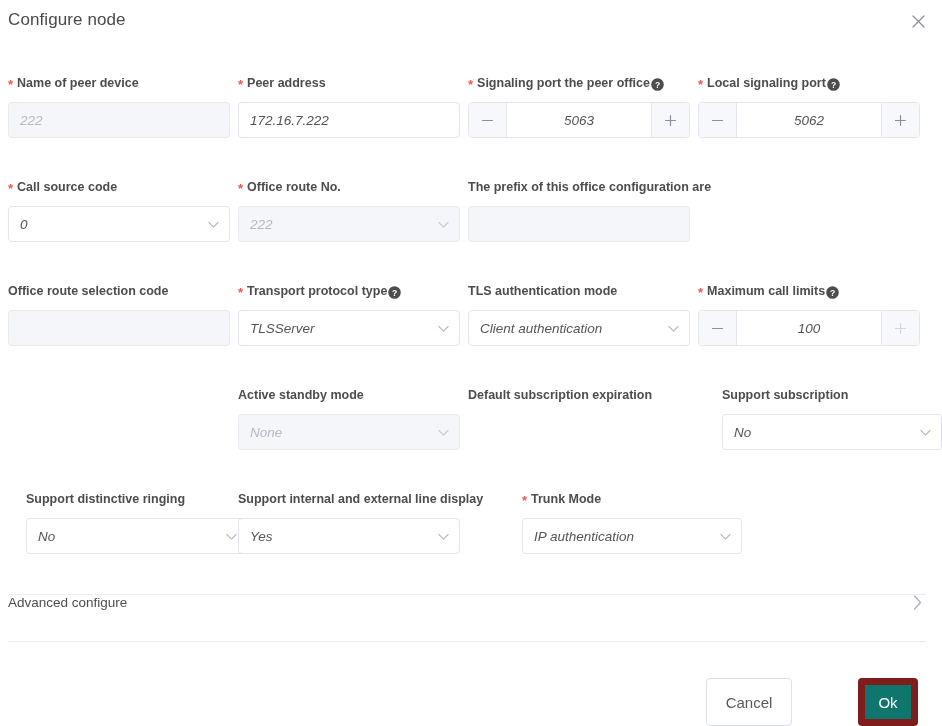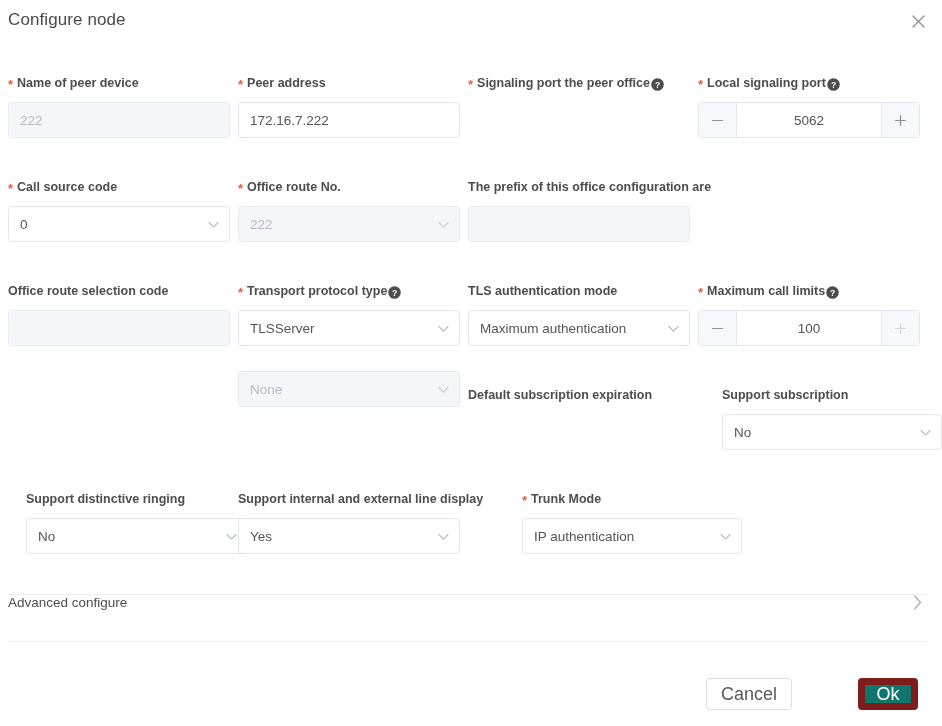--- a/index.html
+++ b/index.html
@@ -96,20 +96,21 @@
     display: inline-flex;
     margin-left: 1px;
     position: relative;
     top: 1px;
     cursor: pointer;
   }
   .help-icon svg { display: block; }
 
   .field-control {
     margin-top: 11px;
+    font-style: italic;
   }
 
   
   .text-input {
     box-sizing: border-box;
     height: 36px;
     border: 1px solid #e3e6ef;
     border-radius: 4px;
     background: #ffffff;
     font-size: 13.5px;
@@ -219,27 +220,27 @@
   .footer {
     position: absolute;
     left: 0;
     top: 678px;
     width: 942px;
     height: 48px;
   }
   .btn-base {
     position: absolute;
     top: 0;
-    height: 32px;
+    height: 48px;
     border-radius: 4px;
     box-sizing: border-box;
     display: flex;
     align-items: center;
     justify-content: center;
-    font-size: 18px;
+    font-size: 15px;
     cursor: pointer;
     font-family: "Liberation Sans", sans-serif;
     user-select: none;
   }
   .btn-cancel {
     right: 150px;
     width: 86px;
     background: #ffffff;
     border: 1px solid #dcdfe8;
     color: #595959;
@@ -293,20 +294,35 @@
         <div class="field" style="left: 468px; width: 222px;">
           <div class="field-label">
             <span class="req-star">*</span>
             <span>Signaling port the peer office</span>
             <span class="help-icon">
               <svg width="13" height="13" viewBox="0 0 13 13">
                 <circle cx="6.5" cy="6.5" r="6.3" fill="#4d4d4d"></circle>
                 <text x="6.5" y="9.7" font-size="8.6" font-family="Liberation Sans, sans-serif" font-weight="bold" fill="#ffffff" text-anchor="middle">?</text>
               </svg>
             </span>
+          </div>
+          <div class="field-control">
+            <div class="stepper">
+              <div class="btn minus">
+                <svg width="13" height="13" viewBox="0 0 13 13">
+                  <path d="M1.5 6.5 H11.5" stroke="#8b909c" stroke-width="1.2" stroke-linecap="round"></path>
+                </svg>
+              </div>
+              <div class="val">5063</div>
+              <div class="btn plus">
+                <svg width="13" height="13" viewBox="0 0 13 13">
+                  <path d="M1.5 6.5 H11.5 M6.5 1.5 V11.5" stroke="#8b909c" stroke-width="1.2" stroke-linecap="round"></path>
+                </svg>
+              </div>
+            </div>
           </div>
         </div>
         <div class="field" style="left: 698px; width: 222px;">
           <div class="field-label">
             <span class="req-star">*</span>
             <span>Local signaling port</span>
             <span class="help-icon">
               <svg width="13" height="13" viewBox="0 0 13 13">
                 <circle cx="6.5" cy="6.5" r="6.3" fill="#4d4d4d"></circle>
                 <text x="6.5" y="9.7" font-size="8.6" font-family="Liberation Sans, sans-serif" font-weight="bold" fill="#ffffff" text-anchor="middle">?</text>
@@ -400,21 +416,21 @@
                 </svg></span>
             </div>
           </div>
         </div>
         <div class="field" style="left: 468px; width: 222px;">
           <div class="field-label">
             <span>TLS authentication mode</span>
           </div>
           <div class="field-control">
             <div class="select">
-              <span>Maximum authentication</span>
+              <span>Client authentication</span>
               <span class="caret"><svg width="11" height="7" viewBox="0 0 11 7">
                   <path d="M1 1 L5.5 5.6 L10 1" stroke="#b9bdc8" stroke-width="1.25" fill="none" stroke-linecap="round" stroke-linejoin="round"></path>
                 </svg></span>
             </div>
           </div>
         </div>
         <div class="field" style="left: 698px; width: 222px;">
           <div class="field-label">
             <span class="req-star">*</span>
             <span>Maximum call limits</span>
@@ -437,20 +453,23 @@
                 <svg width="13" height="13" viewBox="0 0 13 13">
                   <path d="M1.5 6.5 H11.5 M6.5 1.5 V11.5" stroke="#d2d6de" stroke-width="1.2" stroke-linecap="round"></path>
                 </svg>
               </div>
             </div>
           </div>
         </div>
       </div>
       <div class="form-row">
         <div class="field" style="left: 238px; width: 222px;">
+          <div class="field-label">
+            <span>Active standby mode</span>
+          </div>
           <div class="field-control">
             <div class="select disabled">
               <span>None</span>
               <span class="caret"><svg width="11" height="7" viewBox="0 0 11 7">
                   <path d="M1 1 L5.5 5.6 L10 1" stroke="#c8ccd6" stroke-width="1.25" fill="none" stroke-linecap="round" stroke-linejoin="round"></path>
                 </svg></span>
             </div>
           </div>
         </div>
         <div class="field" style="left: 468px; width: 222px;">

